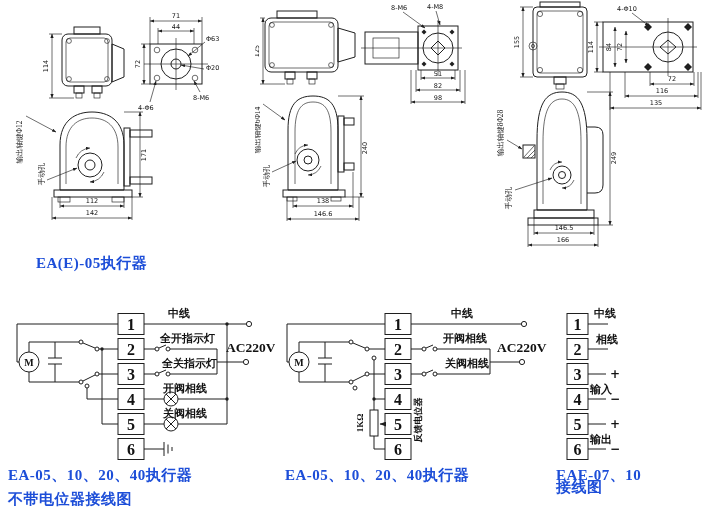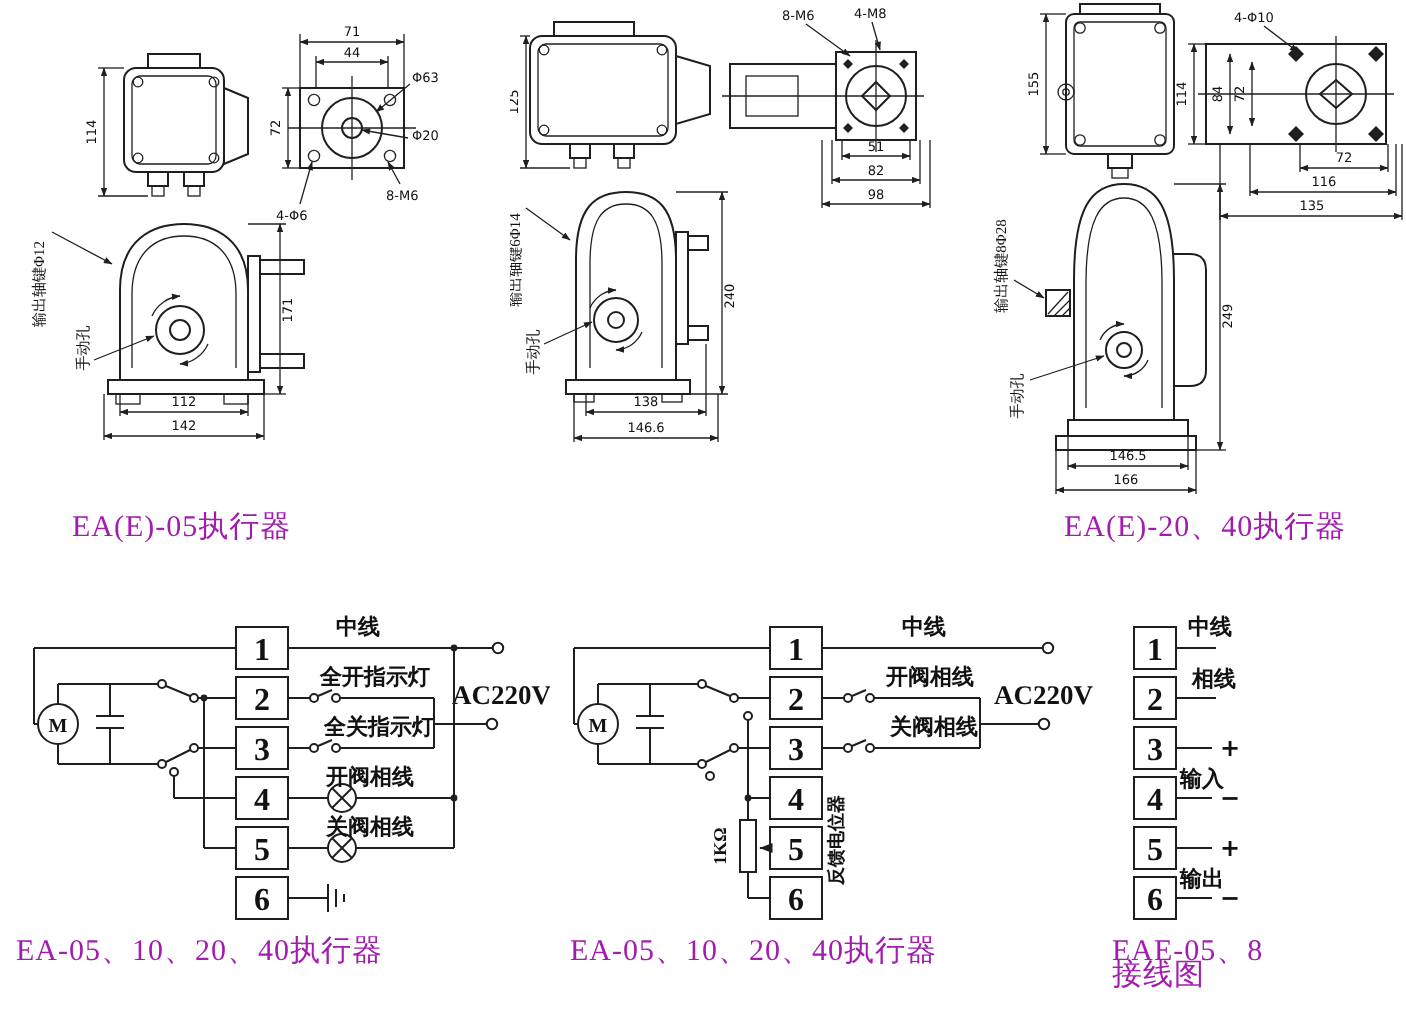--- a/index.html
+++ b/index.html
@@ -11,21 +11,21 @@
   svg .f{fill:#1f1f1f;stroke:none;}
   svg .wf{fill:#ffffff;stroke:#1f1f1f;stroke-width:1;}
   svg text{fill:#121212;font-family:"DejaVu Sans",sans-serif;}
   svg text.dm{font-size:6.5px;}
   svg text.ck{font-size:7.5px;font-family:"Liberation Serif","DejaVu Serif",serif;}
   svg text.tn{font:bold 16px "Liberation Serif","DejaVu Serif",serif;}
   svg text.wl{font:bold 11px "Liberation Serif","DejaVu Serif",serif;}
   svg text.ac{font:bold 13.5px "Liberation Serif","DejaVu Serif",serif;}
   svg text.mm{font:bold 10px "Liberation Serif","DejaVu Serif",serif;}
   svg text.pm{font:bold 12px "DejaVu Sans",sans-serif;}
-  .cap{position:absolute;font-weight:normal;font-size:15px;color:#a21caf;letter-spacing:.5px;white-space:nowrap;}
+  .cap{position:absolute;font-weight:bold;font-size:15px;color:#1d4ed8;letter-spacing:.5px;white-space:nowrap;}
 </style>
 </head>
 <body>
 
 <div id="stage">
 
   <svg class="fig" style="left:0;top:0" width="255" height="255" viewBox="0 0 255 255">
     <defs>
       <marker id="ar" viewBox="0 0 8 6" refX="7.5" refY="3" markerWidth="7" markerHeight="5" orient="auto-start-reverse">
         <path d="M0,0 L8,3 L0,6 Z" fill="#1f1f1f"></path>
@@ -273,21 +273,20 @@
       <line class="t" x1="44" y1="233" x2="104" y2="233" marker-start="url(#ar)" marker-end="url(#ar)"></line>
       <text class="dm" x="74" y="230" text-anchor="middle">146.5</text>
       <line class="t" x1="38" y1="225" x2="38" y2="247"></line>
         <line class="t" x1="108" y1="225" x2="108" y2="247"></line>
       <line class="t" x1="38" y1="245" x2="108" y2="245" marker-start="url(#ar)" marker-end="url(#ar)"></line>
       <text class="dm" x="73" y="242" text-anchor="middle">166</text>
     </g>
   </svg>
 
   <div class="cap" style="left:36px;top:254px">EA(E)-05执行器</div>
-  <div class="cap" style="left:532px;top:254px">EA(E)-20、40执行器</div>
 
   <svg class="fig" style="left:5px;top:298px" width="270" height="172" viewBox="0 0 270 172">
     <g>
       <rect class="s" x="113" y="15.5" width="26" height="21"></rect>
         <text class="tn" x="126" y="32" text-anchor="middle">1</text>
       <rect class="s" x="113" y="40.5" width="26" height="21"></rect>
         <text class="tn" x="126" y="57" text-anchor="middle">2</text>
       <rect class="s" x="113" y="65.5" width="26" height="21"></rect>
         <text class="tn" x="126" y="82" text-anchor="middle">3</text>
       <rect class="s" x="113" y="90.5" width="26" height="21"></rect>
@@ -475,17 +474,18 @@
       <text class="pm" x="58" y="105">−</text>
       <line class="s" x1="36" y1="126" x2="54" y2="126"></line>
       <text class="pm" x="58" y="130">+</text>
       <text class="wl" x="38" y="145">输出</text>
       <line class="s" x1="36" y1="151" x2="54" y2="151"></line>
       <text class="pm" x="58" y="155">−</text>
     </g>
   </svg>
 
   <div class="cap" style="left:8px;top:466px">EA-05、10、20、40执行器</div>
+  <div class="cap" style="left:8px;top:490px">不带电位器接线图</div>
   <div class="cap" style="left:285px;top:466px">EA-05、10、20、40执行器</div>
-  <div class="cap" style="left:556px;top:466px">EAE-05、8</div>
+  <div class="cap" style="left:556px;top:466px">EAE-07、10</div>
   <div class="cap" style="left:556px;top:478px">接线图</div>
 
 </div>
 
 </body></html>

